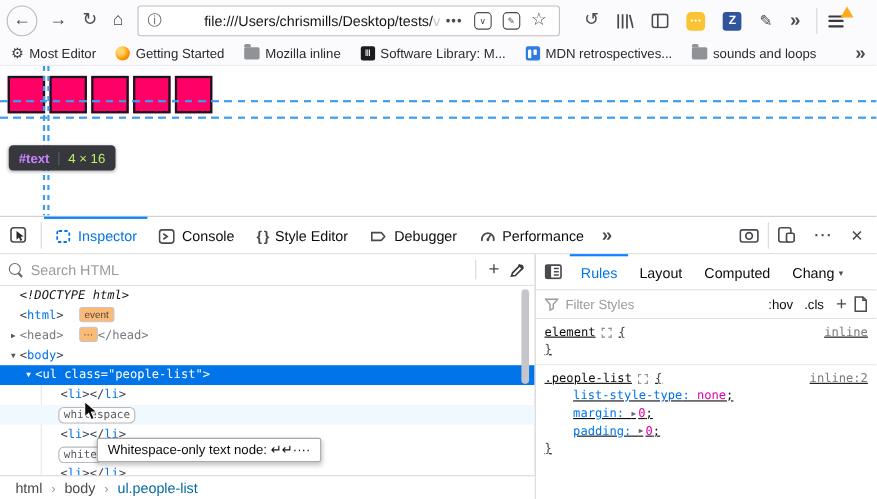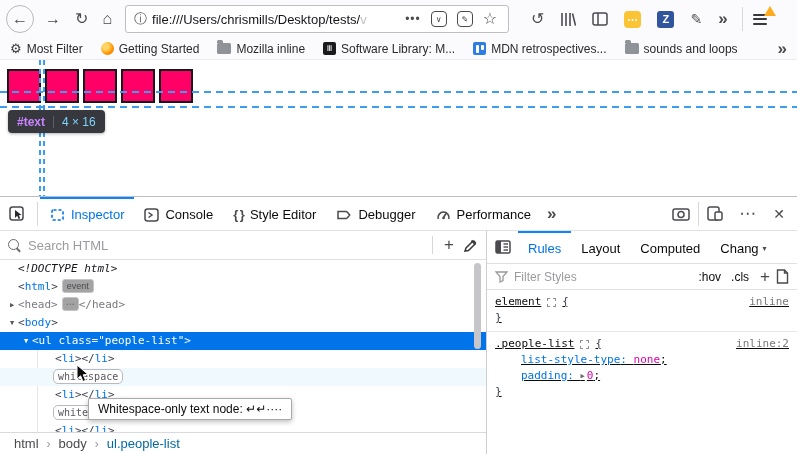--- a/index.html
+++ b/index.html
@@ -6,21 +6,21 @@
   html,body { width:797px; height:454px; overflow:hidden; }
   body { font-family:"Liberation Sans", sans-serif; background:#fff; color:#15141a; }
   .screen { position:relative; width:797px; height:454px; }
 
   
   .nav-toolbar { height:38px; background:#fbfbfd; display:flex; align-items:center; padding:0 6px; }
   .nav-btn { color:#4a4a4f; font-size:16px; line-height:1; padding:0 7px; }
   .back-circle { width:28px; height:28px; border:1px solid #b9b9bd; border-radius:50%; display:flex; align-items:center; justify-content:center; padding:0; margin-right:4px; }
   .url-bar { width:384px; height:28px; background:#fff; border:1px solid #bfbfc3; border-radius:3px; display:flex; align-items:center; padding:0 6px; margin:0 6px; }
   .info-glyph { color:#5b5b60; font-size:13px; margin:0 5px 0 2px; }
-  .url-text { font-size:13px; color:#15141a; white-space:nowrap; overflow:hidden; flex:1; }
+  .url-text { font-size:13px; color:#15141a; white-space:nowrap; overflow:hidden; flex:1;text-align:right; }
   .url-fade { color:#c3c3c6; }
   .bar-icon { color:#4a4a4f; font-size:14px; margin:0 5px; line-height:1; }
   .sq-icon { width:16px; height:16px; border:1.5px solid #4a4a4f; border-radius:4px; display:inline-flex; align-items:center; justify-content:center; font-size:8px; color:#4a4a4f; margin:0 5px; }
   .tb-icons { display:flex; align-items:center; margin-left:8px; }
   .tb-icons > * { margin:0 8px; }
   .ext-yellow { width:17px; height:17px; background:#fbc434; border-radius:4px; color:#fff; font-size:7px; letter-spacing:1px; display:inline-flex; align-items:center; justify-content:center; }
   .ext-zotero { width:17px; height:17px; background:#31559d; border-radius:3px; color:#fff; font-size:11px; font-weight:bold; display:inline-flex; align-items:center; justify-content:center; }
   .chevrons { font-size:17px; font-weight:bold; color:#4a4a4f; }
   .vsep { width:1px; height:24px; background:#d7d7db; margin:0 6px; }
   .menu-wrap { position:relative; margin:0 8px 0 4px; }
@@ -41,24 +41,24 @@
   .bm-trello:after { content:""; position:absolute; right:2.5px; top:2.5px; width:3px; height:5px; background:#fff; border-radius:1px; }
   .bm-overflow { margin-left:auto; }
 
   
   .page-content { position:relative; height:136px; background:#fff; overflow:hidden; }
   .pink-box { position:absolute; top:9px; width:34px; height:34px; background:#ff0066; border:2px solid #17171b; z-index:1; }
   .hguide { position:absolute; left:0; right:0; height:2px; z-index:2;
     background:repeating-linear-gradient(90deg,#3c9ded 0 7px,transparent 7px 12px); }
   .vguide { position:absolute; top:0; bottom:0; width:2px; z-index:2;
     background:repeating-linear-gradient(180deg,#3c9ded 0 5px,transparent 5px 9px); }
-  .infobar { position:absolute; left:8px; top:50px; z-index:3; background:#36383e; border-radius:4px; display:flex; align-items:center; height:23px; padding:0 9px; font-size:12px; box-shadow:0 1px 3px rgba(0,0,0,.3); }
+  .infobar { position:absolute; left:8px; top:72px; z-index:3; background:#36383e; border-radius:4px; display:flex; align-items:center; height:23px; padding:0 9px; font-size:12px; box-shadow:0 1px 3px rgba(0,0,0,.3); }
   .infobar .tagname { color:#c983ff; font-weight:bold; }
   .infobar .isep { width:1px; height:12px; background:#5c5e66; margin:0 8px; }
-  .infobar .dims { color:#7dd3fc; }
+  .infobar .dims { color:#bef264; }
 
   
   .devtools { height:258px; border-top:1px solid #bfbfc3; background:#fff; display:flex; flex-direction:column; }
   .dt-toolbar { height:34px; display:flex; align-items:center; border-bottom:1px solid #e0e0e2; font-size:13px; color:#0c0c0d; }
   .picker-btn { padding:0 9px; display:flex; align-items:center; }
   .dt-tab { display:flex; align-items:center; height:34px; padding:0 10px; border-top:2px solid transparent; }
   .dt-tab .ticon { margin-right:6px; display:flex; align-items:center; }
   .dt-tab.active { color:#0074e8; border-top-color:#0a84ff; }
   .brace-ico { font-size:13px; font-weight:bold; color:#4a4a4f; letter-spacing:-1px; }
   .dt-right { margin-left:auto; display:flex; align-items:center; }
@@ -79,21 +79,21 @@
   .tree { position:relative; flex:1; overflow:hidden; font-family:"DejaVu Sans Mono",monospace; font-size:11px; }
   .trow { height:18px; line-height:18px; white-space:nowrap; position:relative; z-index:1; }
   .trow.selected { background:#0074e8; }
   .trow.selected span { color:#fff !important; }
   .trow.hovered { background:#f0f9fe; }
   .arrow { display:inline-block; width:12px; text-align:center; font-size:7px; color:#57575c; vertical-align:1px; }
   .punct { color:#393f4c; }
   .tag { color:#0074e8; }
   .graytag { color:#797a80; }
   .doctype { color:#15141a; font-style:italic; }
-  .badge { display:inline-block; border:1px solid #c5c5c9; border-radius:3px; background:#a3a3a3; color:#4a4a4f; font-size:9px; font-family:"Liberation Sans",sans-serif; padding:0 4px; line-height:12px; vertical-align:1px; margin-left:4px; }
+  .badge { display:inline-block; border:1px solid #c5c5c9; border-radius:3px; background:#fdba74; color:#4a4a4f; font-size:9px; font-family:"Liberation Sans",sans-serif; padding:0 4px; line-height:12px; vertical-align:1px; margin-left:14px; }
   .ws-pill { display:inline-block; border:1px solid #b9b9bf; border-radius:5px; background:#fff; color:#58585f; font-size:10px; padding:0 4px; line-height:13px; }
   .indent-guide { position:absolute; left:37px; top:90px; height:82px; border-left:1px solid #e6e6e8; z-index:0; }
   .scroll-thumb { position:absolute; right:5px; top:3px; width:7px; height:86px; background:#c6c6ca; border-radius:4px; z-index:4; }
   .dt-tooltip { position:absolute; left:88px; top:138px; z-index:5; background:#fff; border:1px solid #a9a9ad; border-radius:2px; box-shadow:0 2px 5px rgba(0,0,0,.25); font-family:"Liberation Sans",sans-serif; font-size:12px; color:#0c0c0d; padding:3px 9px; white-space:nowrap; }
   .cursor-svg { position:absolute; left:76px; top:104px; z-index:6; }
 
   .breadcrumb-bar { height:22px; border-top:1px solid #dadade; display:flex; align-items:center; padding:0 14px; font-size:13px; color:#4a4a4f; background:#fff; }
   .crumb-sep { color:#9b9b9f; margin:0 8px; font-size:12px; }
   .crumb.active { color:#0369a1; }
 
@@ -179,21 +179,21 @@
           <i></i>
           <i></i>
         </span>
       <span class="warn-badge"></span>
     </span>
   </div>
 
   <div class="bookmarks-bar">
     <span class="bm-item">
         <span class="bi gear-g">⚙</span>
-        <span>Most Filter</span>
+        <span>Most Editor</span>
       </span>
     <span class="bm-item">
         <span class="bi ffox"></span>
         <span>Getting Started</span>
       </span>
     <span class="bm-item">
         <span class="bi folder"></span>
         <span>Mozilla inline</span>
       </span>
     <span class="bm-item">
@@ -427,20 +427,23 @@
             <div class="rline">
               <span>.people-list</span>
               <span class="target-ico"></span>
               <span class="punct">{</span>
               <span class="rule-link">inline:2</span>
             </div>
             <div class="pline">
               <span class="pname">list-style-type</span><span class="pname">: </span><span class="pval">none</span><span>;</span>
             </div>
             <div class="pline">
+              <span class="pname">margin</span><span class="pname">: </span><span class="expander">▶</span><span class="pval">0</span><span>;</span>
+            </div>
+            <div class="pline">
               <span class="pname">padding</span><span class="pname">: </span><span class="expander">▶</span><span class="pval">0</span><span>;</span>
             </div>
             <div class="rline">
                 <span class="punct">}</span>
               </div>
           </div>
         </div>
       </div>
 
     </div>

